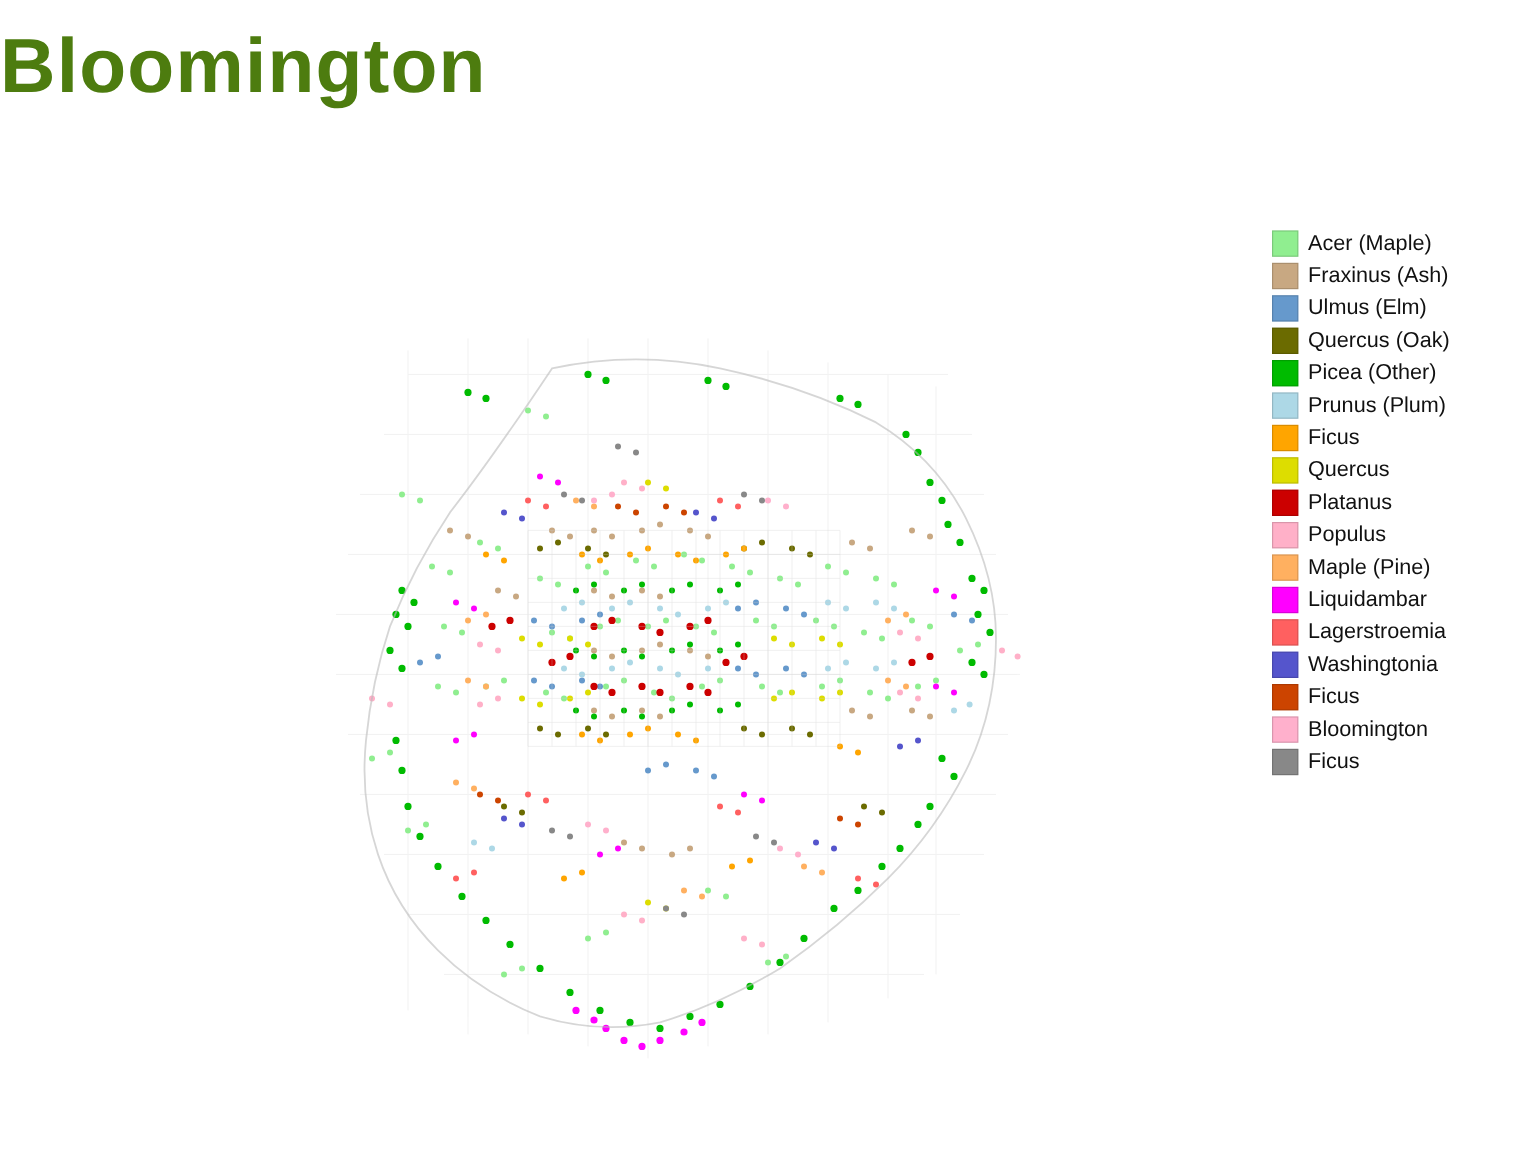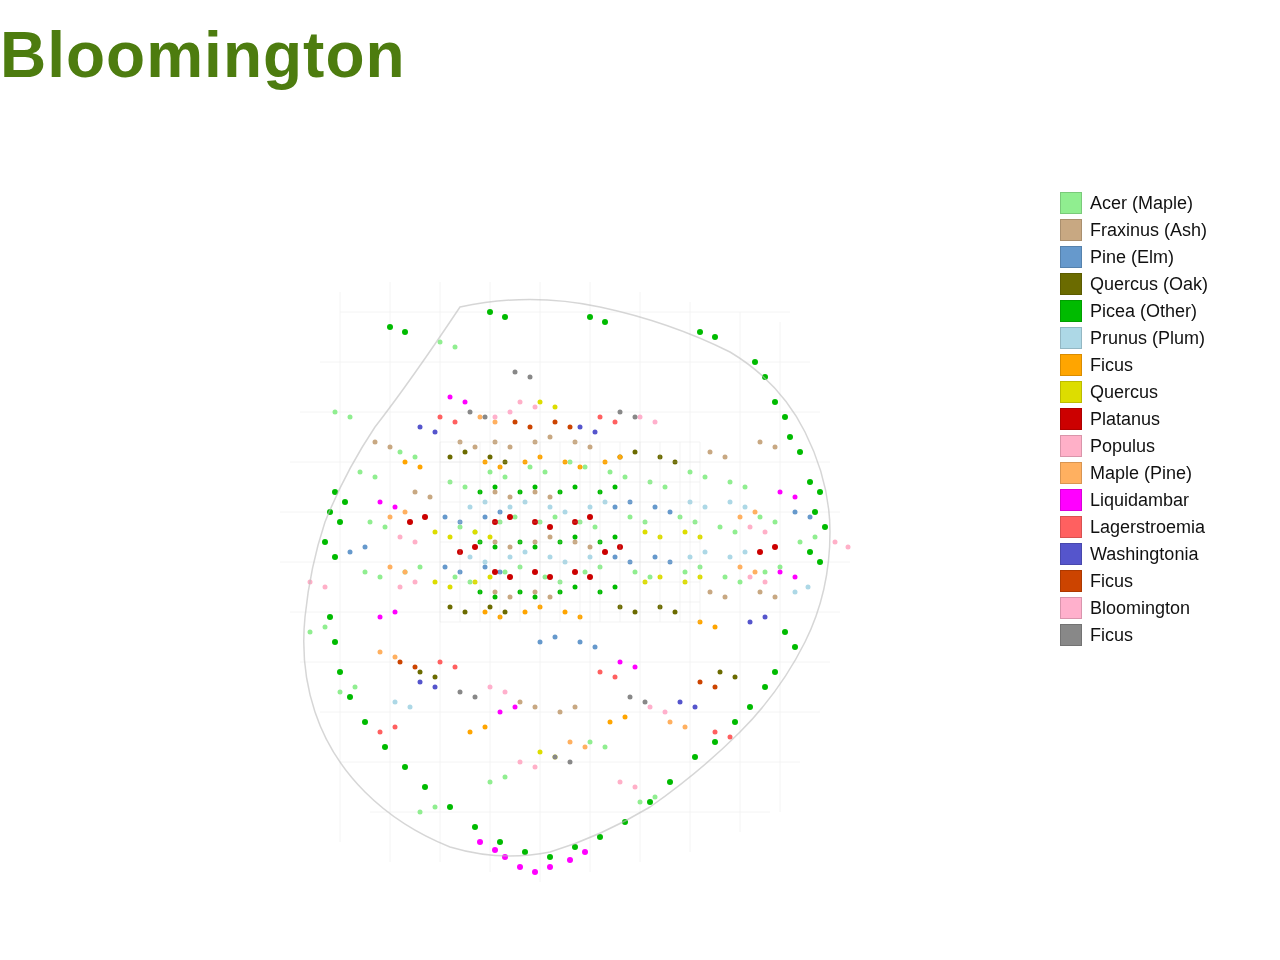--- a/index.html
+++ b/index.html
@@ -40,21 +40,20 @@
       height: 750px;
     }
     #legend {
       width: 220px;
       padding-top: 80px;
       padding-right: 20px;
       flex-shrink: 0;
     }
     .legend-item {
       display: flex;
-      align-items: center;
       margin-bottom: 5px;
     }
     .legend-swatch {
       width: 22px;
       height: 22px;
       margin-right: 8px;
       flex-shrink: 0;
       border: 0.5px solid rgba(0,0,0,0.15);
     }
     .legend-label {
@@ -624,21 +623,21 @@
   <div class="legend-item">
         <div class="legend-swatch" style="background-color: rgb(144, 238, 144);"></div>
         <span class="legend-label">Acer (Maple)</span>
       </div>
       <div class="legend-item">
         <div class="legend-swatch" style="background-color: rgb(200, 168, 130);"></div>
         <span class="legend-label">Fraxinus (Ash)</span>
       </div>
       <div class="legend-item">
         <div class="legend-swatch" style="background-color: rgb(102, 153, 204);"></div>
-        <span class="legend-label">Pine (Elm)</span>
+        <span class="legend-label">Ulmus (Elm)</span>
       </div>
       <div class="legend-item">
         <div class="legend-swatch" style="background-color: rgb(107, 107, 0);"></div>
         <span class="legend-label">Quercus (Oak)</span>
       </div>
       <div class="legend-item">
         <div class="legend-swatch" style="background-color: rgb(0, 187, 0);"></div>
         <span class="legend-label">Picea (Other)</span>
       </div>
       <div class="legend-item">

